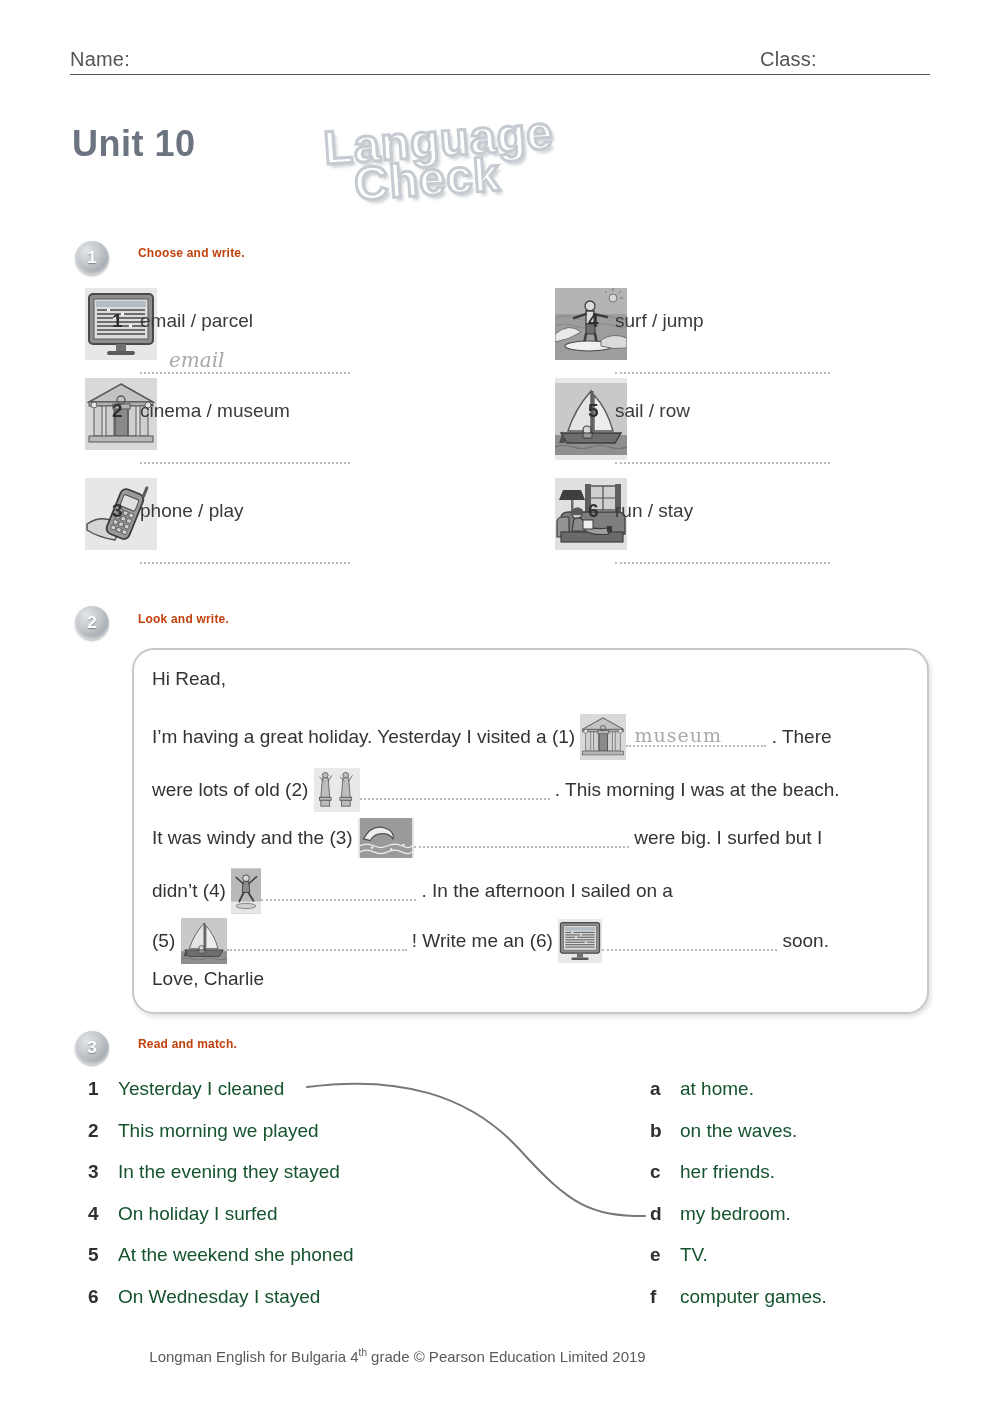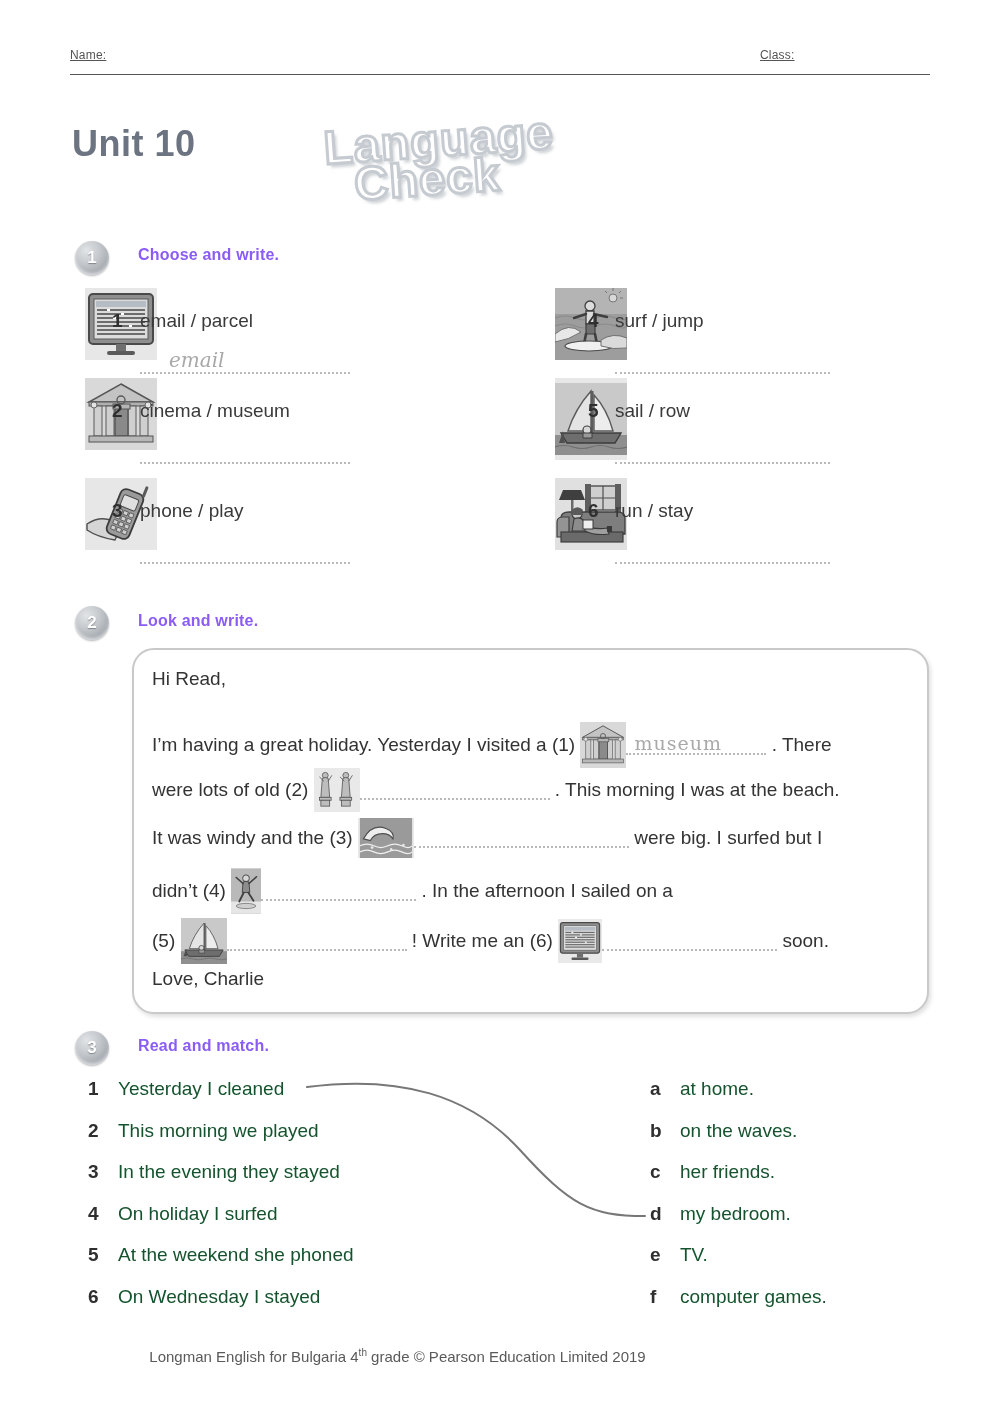--- a/index.html
+++ b/index.html
@@ -20,24 +20,23 @@
   
   .name-row {
     position: absolute;
     left: 70px;
     top: 48px;
     width: 860px;
     height: 30px;
   }
   .name-row .lbl {
     position: absolute;
-    font-size: 12px;
+    font-size: 20px;
     color: #545454;
     letter-spacing: .2px;
-    text-decoration: underline;
   }
   .name-row .lbl.name { left: 0; top: 0; }
   .name-row .lbl.cls  { left: 690px; top: 0; }
   .name-row .rule {
     position: absolute;
     left: 0;
     top: 26px;
     width: 860px;
     height: 1px;
     background: #555;
@@ -90,23 +89,23 @@
     box-shadow: 0 1px 2px rgba(0,0,0,.28), inset 0 -2px 3px rgba(255,255,255,.55);
     color: #ffffff;
     font-size: 17px;
     font-weight: bold;
     line-height: 34px;
     text-align: center;
     text-shadow: 0 1px 1px rgba(120,126,132,.9);
   }
   .ex-title {
     position: absolute;
-    font-size: 16px;
+    font-size: 12px;
     font-weight: bold;
-    color: #8b5cf6;
+    color: #c2410c;
     letter-spacing: .2px;
   }
 
   
   #ex1 { position: absolute; left: 0; top: 0; width: 1000px; }
   .q1-item { position: absolute; width: 400px; height: 92px; }
   .q1-thumb {
     position: absolute;
     left: 0; top: 0;
     width: 72px;
@@ -421,21 +420,21 @@
 
 <div>
   <div class="badge" style="left:75px;top:606px;">2</div>
   <div class="ex-title" style="left:138px;top:612px;">Look and write.</div>
 
   <div class="letter-card">
     <div class="lt-line" style="top:18px;">
       <span class="txt">Hi Read,</span>
     </div>
     <div id="letter-body">
-        <div class="lt-line" style="top: 72px;">
+        <div class="lt-line" style="top: 64px;">
           <span class="txt">I’m having a great holiday. Yesterday I visited a (1) </span>
           <span class="mini" style="width: 46px; height: 46px;">
       <svg viewBox="0 0 72 72" width="46" height="46">
         <rect x="0" y="0" width="72" height="72" fill="#d9d9d9"></rect>
         <polygon points="36,6 68,24 4,24" fill="#c3c3c3" stroke="#555" stroke-width="1.5"></polygon>
         <rect x="4" y="24" width="64" height="4" fill="#b0b0b0" stroke="#555" stroke-width="1"></rect>
         <g fill="#cfcfcf" stroke="#5a5a5a" stroke-width="1">
           <rect x="9" y="28" width="8" height="30"></rect>
           <rect x="21" y="28" width="8" height="30"></rect>
           <rect x="43" y="28" width="8" height="30"></rect>

